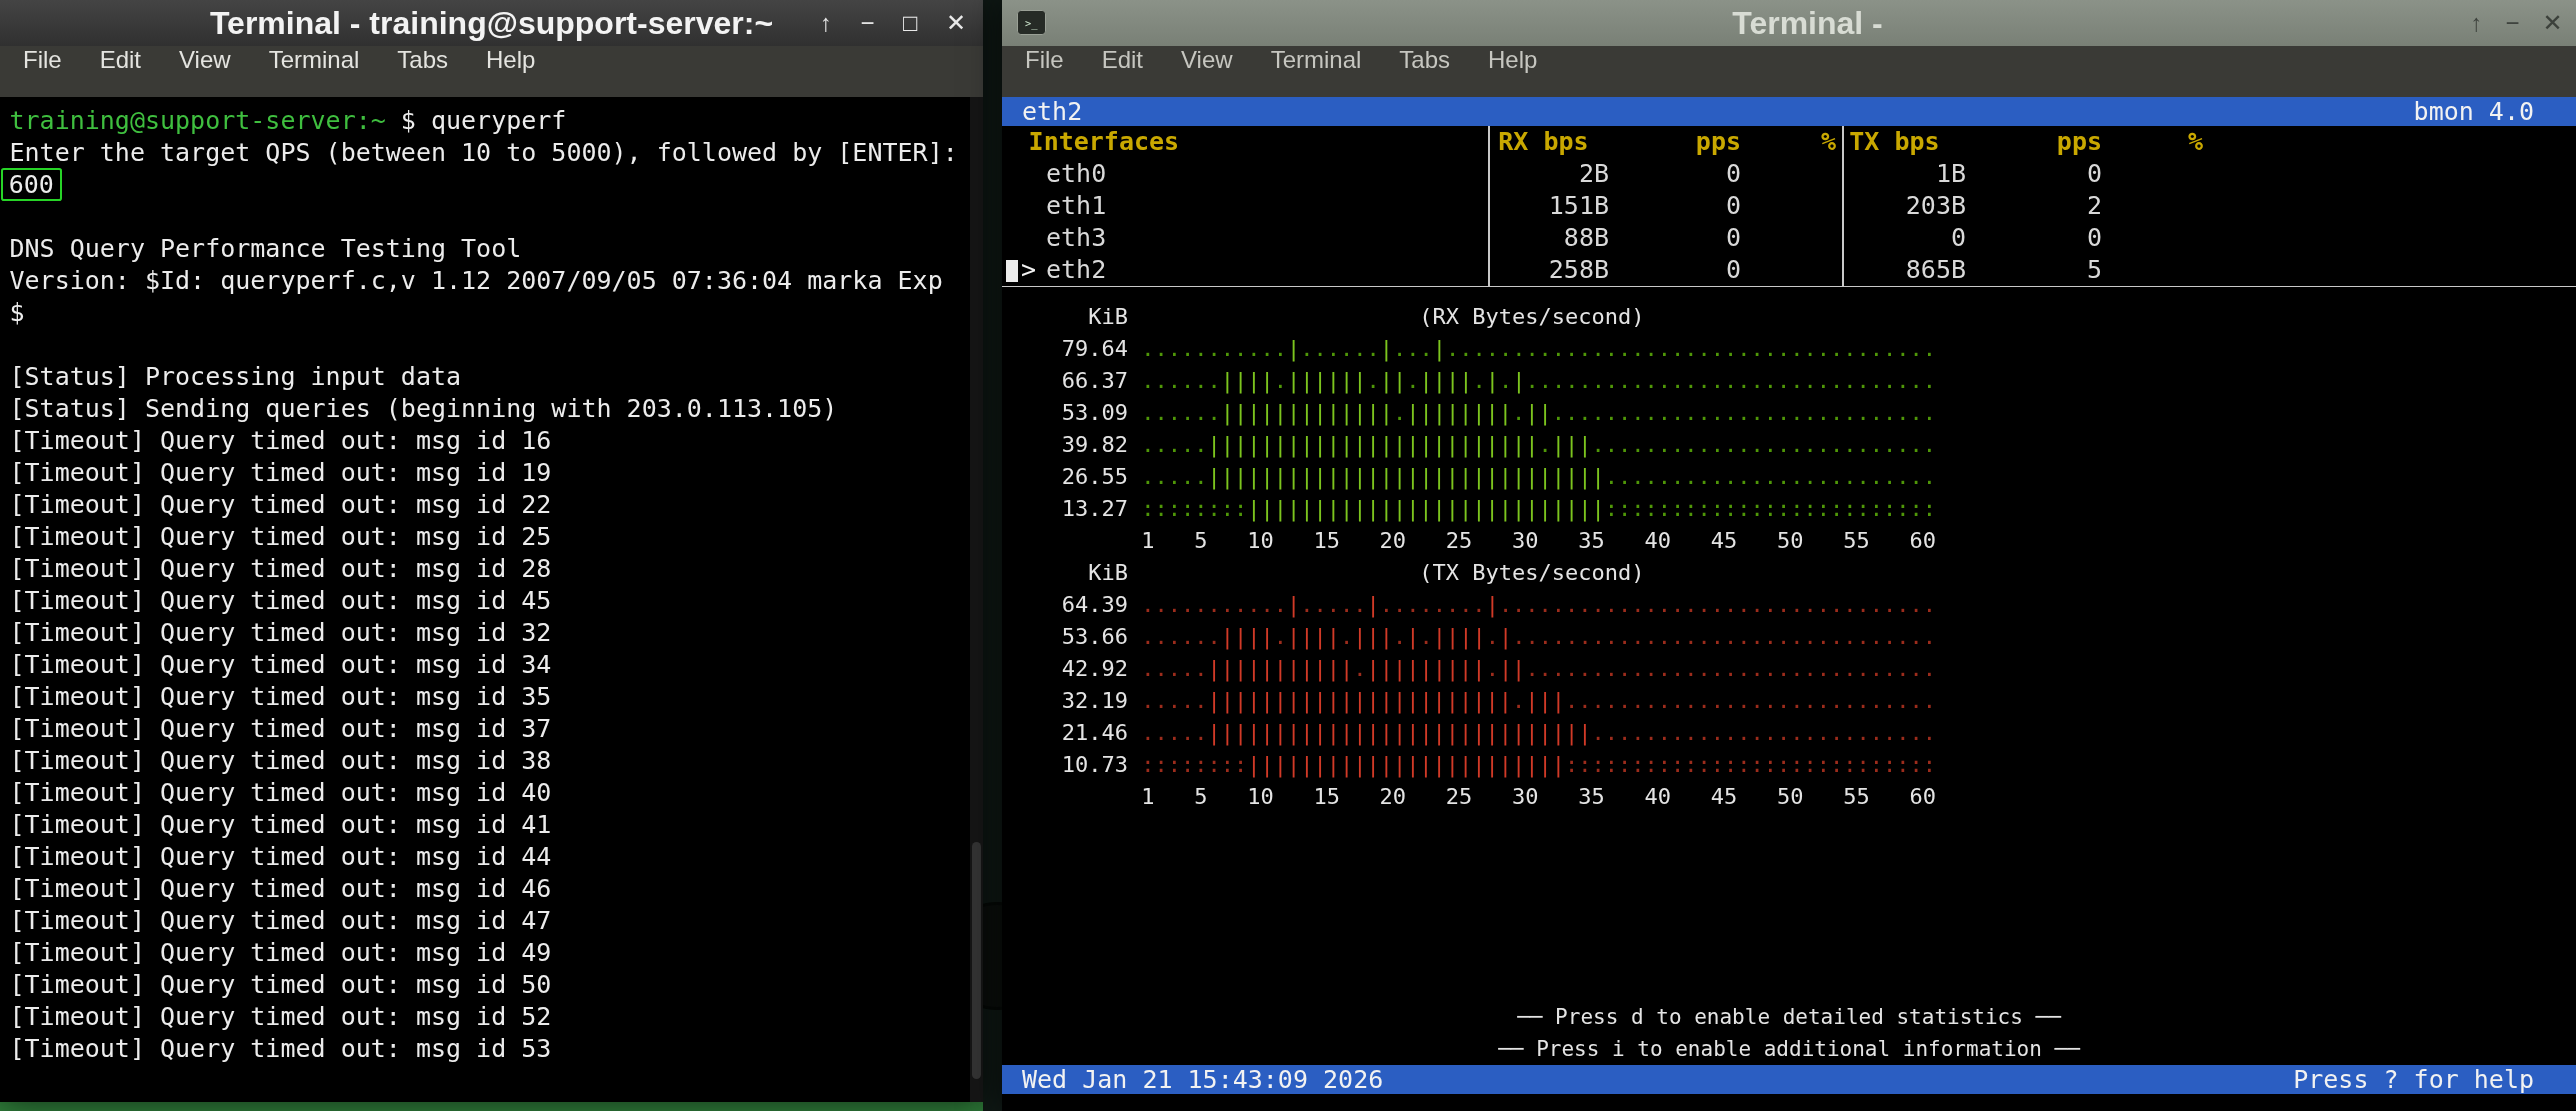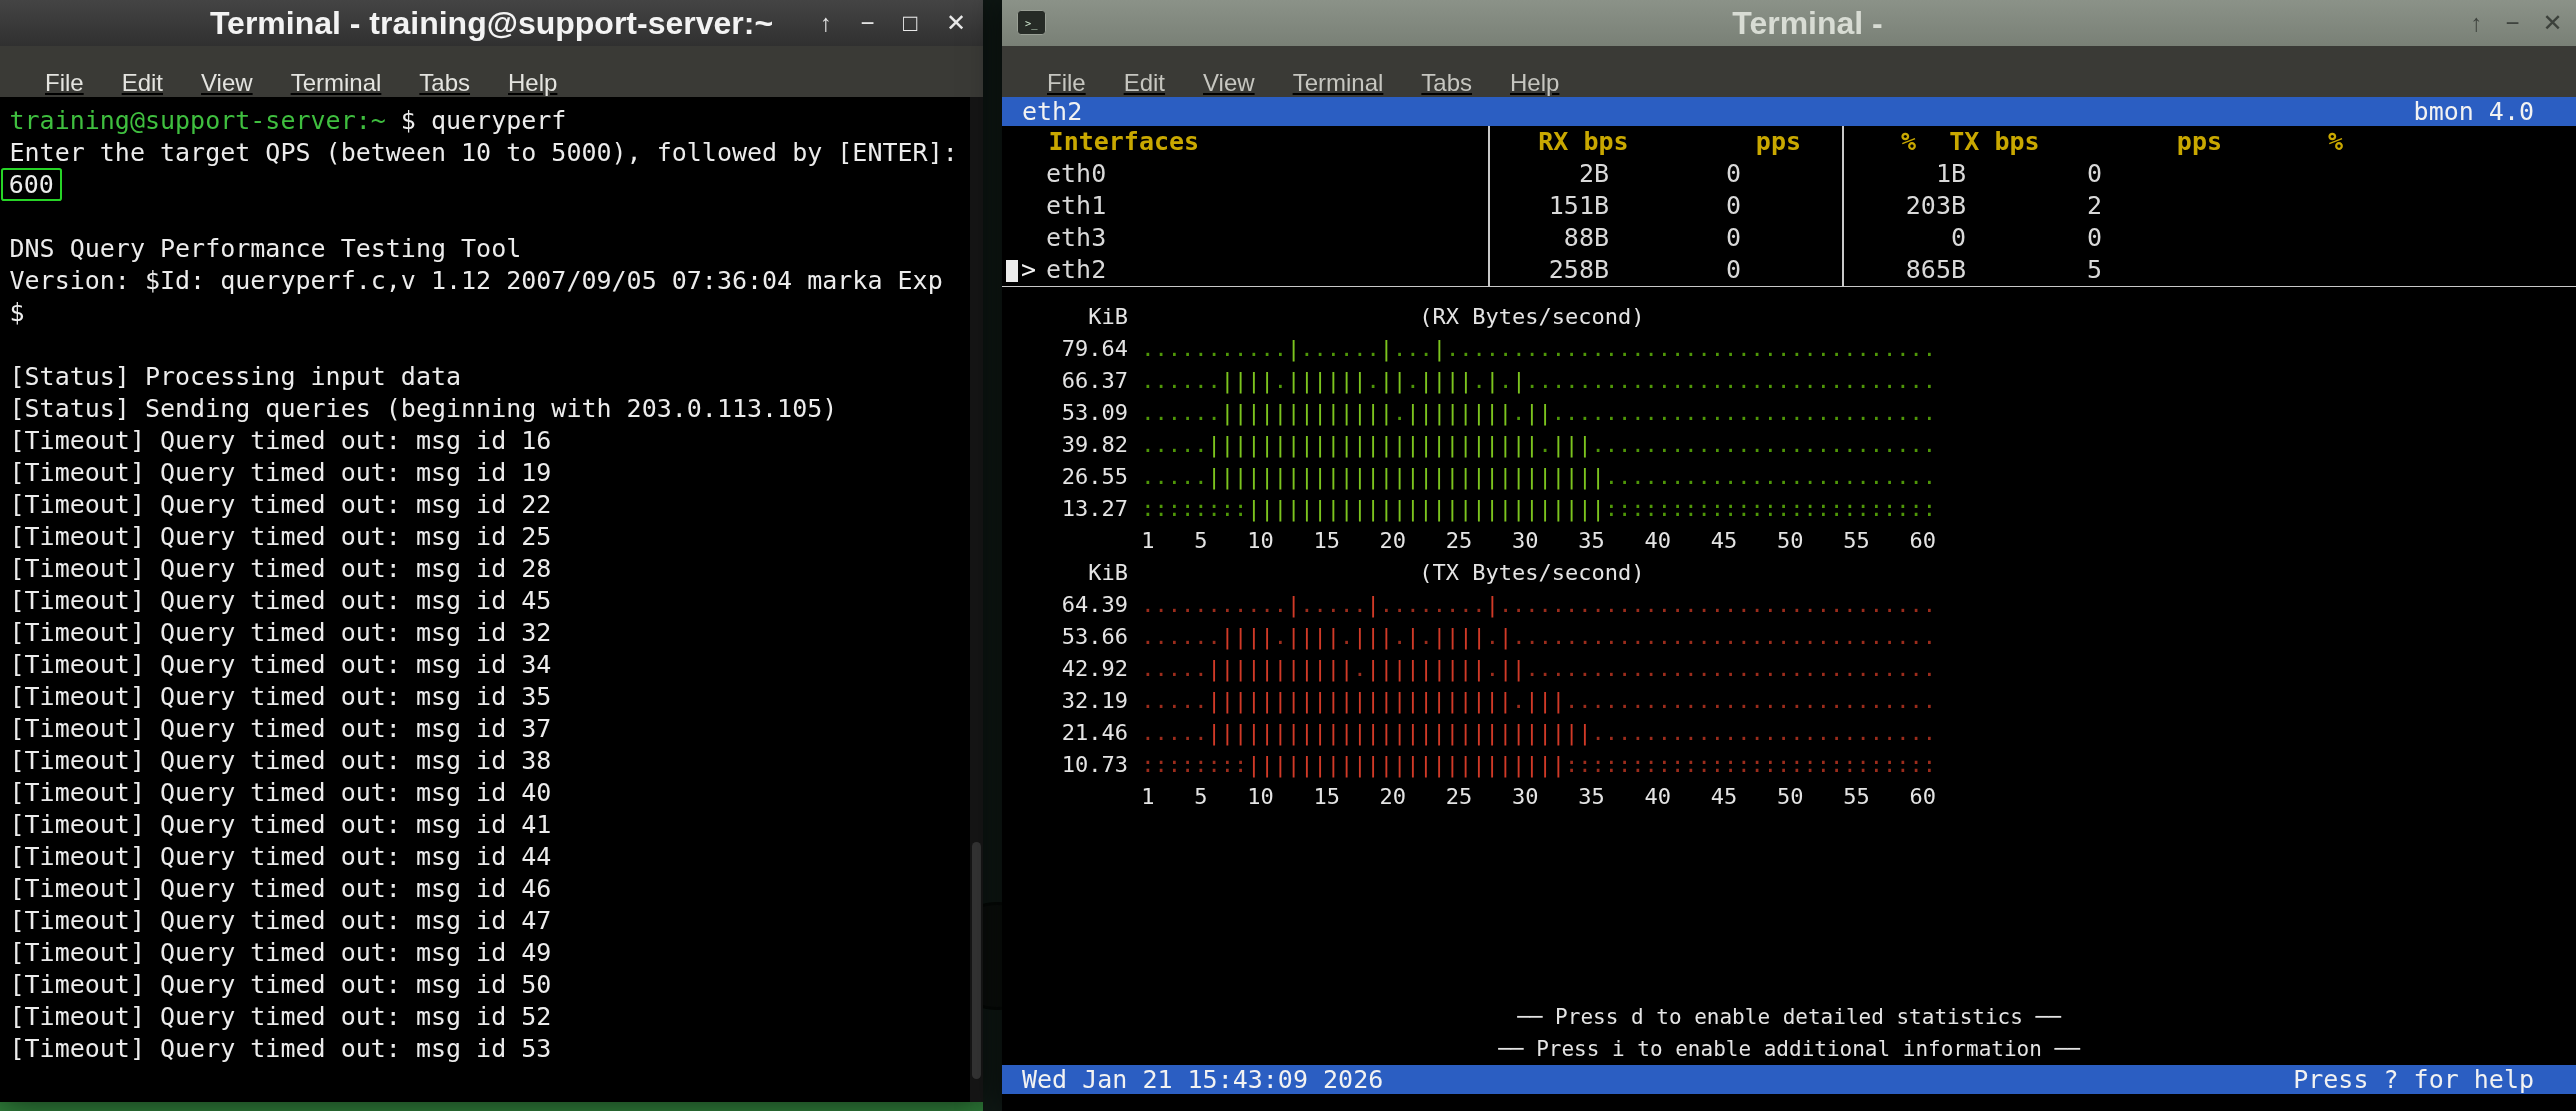--- a/index.html
+++ b/index.html
@@ -30,22 +30,22 @@
   .tb-buttons { position:absolute; right:17px; top:0; height:46px; display:flex;
     align-items:center; gap:28.5px; }
   #win-left  .tb-buttons { color:#eaeaea; }
   #win-right .tb-buttons { color:#3c413b; gap:23px; right:13.3px; }
   .tb-btn { font-size:24px; line-height:1; }
   .tb-icon { position:absolute; left:15px; top:10.4px; width:28.5px; height:25px;
     background:#262b26; border:1.9px solid #9aa096; border-radius:3.8px;
     color:#cfe8cf; font-family:"DejaVu Sans Mono", monospace; font-size:10.4px;
     display:flex; align-items:center; justify-content:center; }
 
-  .menubar { height:51px; background:#3a3a36; display:flex; align-items:flex-end;
-    padding-left:26px;text-decoration:underline; }
+  .menubar { height:51px; background:#3a3a36; display:flex; align-items:flex-start;
+    padding-left:4px; }
   .menu-item { padding:0 19px; font-size:24px; color:#e4e4e0; }
   #win-right .menu-item { color:#c6c6c0; }
 
   .term { position:absolute; top:97px; left:0; right:0; bottom:0; background:#000;
     overflow:hidden; font-family:"DejaVu Sans Mono", monospace; font-size:25px;
     line-height:32px; color:#ececec; }
   #win-left .term { padding:7.6px 0 0 9.5px; }
   .tline { white-space:pre; height:32px; }
   .green { color:#3fbf3f; }
   .hl-box { border:2.8px solid #27d427; border-radius:2.8px; padding:0 5.7px; margin-left:-8.5px; }
@@ -65,21 +65,21 @@
   .cell { display:block; }
   .c0 { flex:0 0 483px; padding-left:44px; }
   .head .c0 { padding-left:26.6px; }
   .c1 { flex:0 0 124px; text-align:right; }
   .c2 { flex:0 0 132px; text-align:right; }
   .c3 { flex:0 0 95px; text-align:right; }
   .c4 { flex:0 0 130px; text-align:right; }
   .c5 { flex:0 0 136px; text-align:right; }
   .c6 { flex:0 0 101px; text-align:right; }
   .head .c1, .head .c4 { text-align:left; padding-left:13.3px; }
-  .yellow { color:#c9a800; font-weight:bold;margin-left:20px; }
+  .yellow { color:#c9a800; font-weight:bold; }
   .marker { position:absolute; left:19px; top:0; color:#f2f2f2; }
   .cursorblk { position:absolute; left:3.8px; top:5.7px; width:12.3px; height:22px; background:#ececec; }
 
   .graph { margin:13.3px 0 0 20px; font-family:"DejaVu Sans Mono", monospace;
     font-size:22px; line-height:32px; white-space:pre; }
   #tx-graph { margin-top:0; }
   .gw { color:#e4e4e4; }
   .rx .d { color:#4f9708; } .rx .b { color:#7cc41e; }
   .tx .d { color:#9c2c1c; } .tx .b { color:#d13a27; }
 

